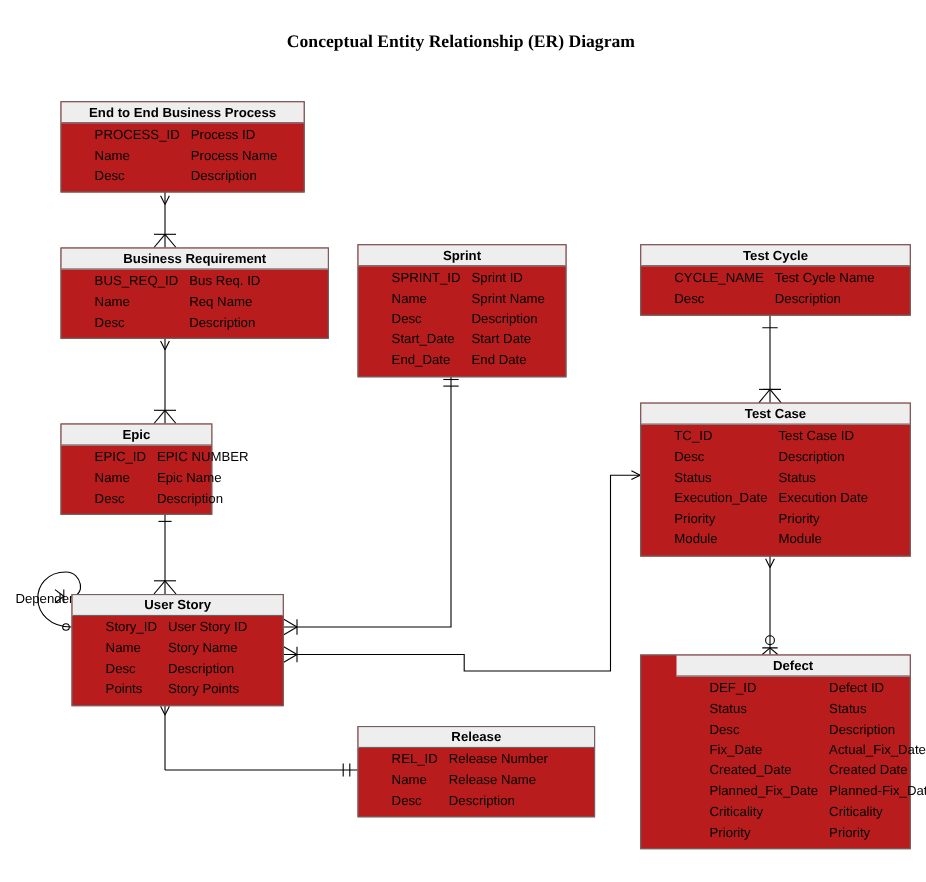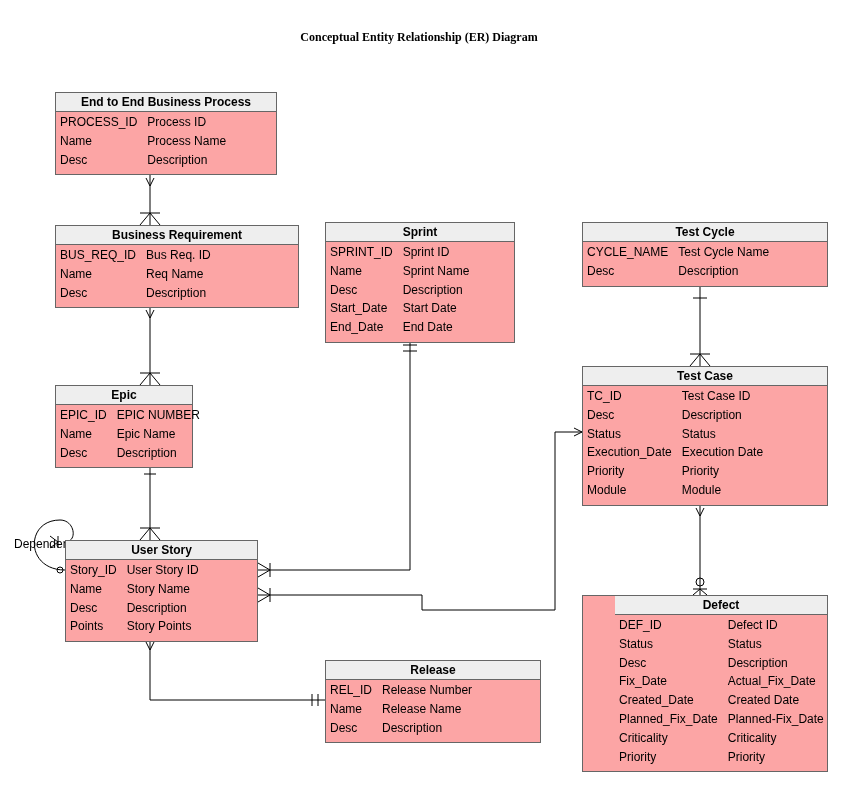--- a/index.html
+++ b/index.html
@@ -12,41 +12,42 @@
     width: 842px;
     height: 802px;
     position: relative;
   }
   .title {
     position: absolute;
     top: 30px;
     left: 0;
     width: 838px;
     text-align: center;
-    font-size: 12px;
+    font-size: 16px;
     font-weight: bold;
     font-family: Georgia, serif;
   }
   .entity {
     position: absolute;
     border: 1px solid #666;
-    background: #fca5a5;
+    background: #b91c1c;
     box-sizing: border-box;
   }
   .entity-header {
     background: #eee;
     text-align: center;
     font-weight: bold;
     border-bottom: 1px solid #666;
     padding: 2px 4px;
     font-size: 12px;
   }
   .entity-body {
     display: flex;
     padding: 2px 4px 6px 4px;
+    margin-left: 26px;
   }
   .col {
     display: flex;
     flex-direction: column;
     gap: 2px;
   }
   .col.left { margin-right: 10px; }
   .attr { white-space: nowrap; font-size: 12px; line-height: 1.4; }
   svg.connectors {
     position: absolute;

